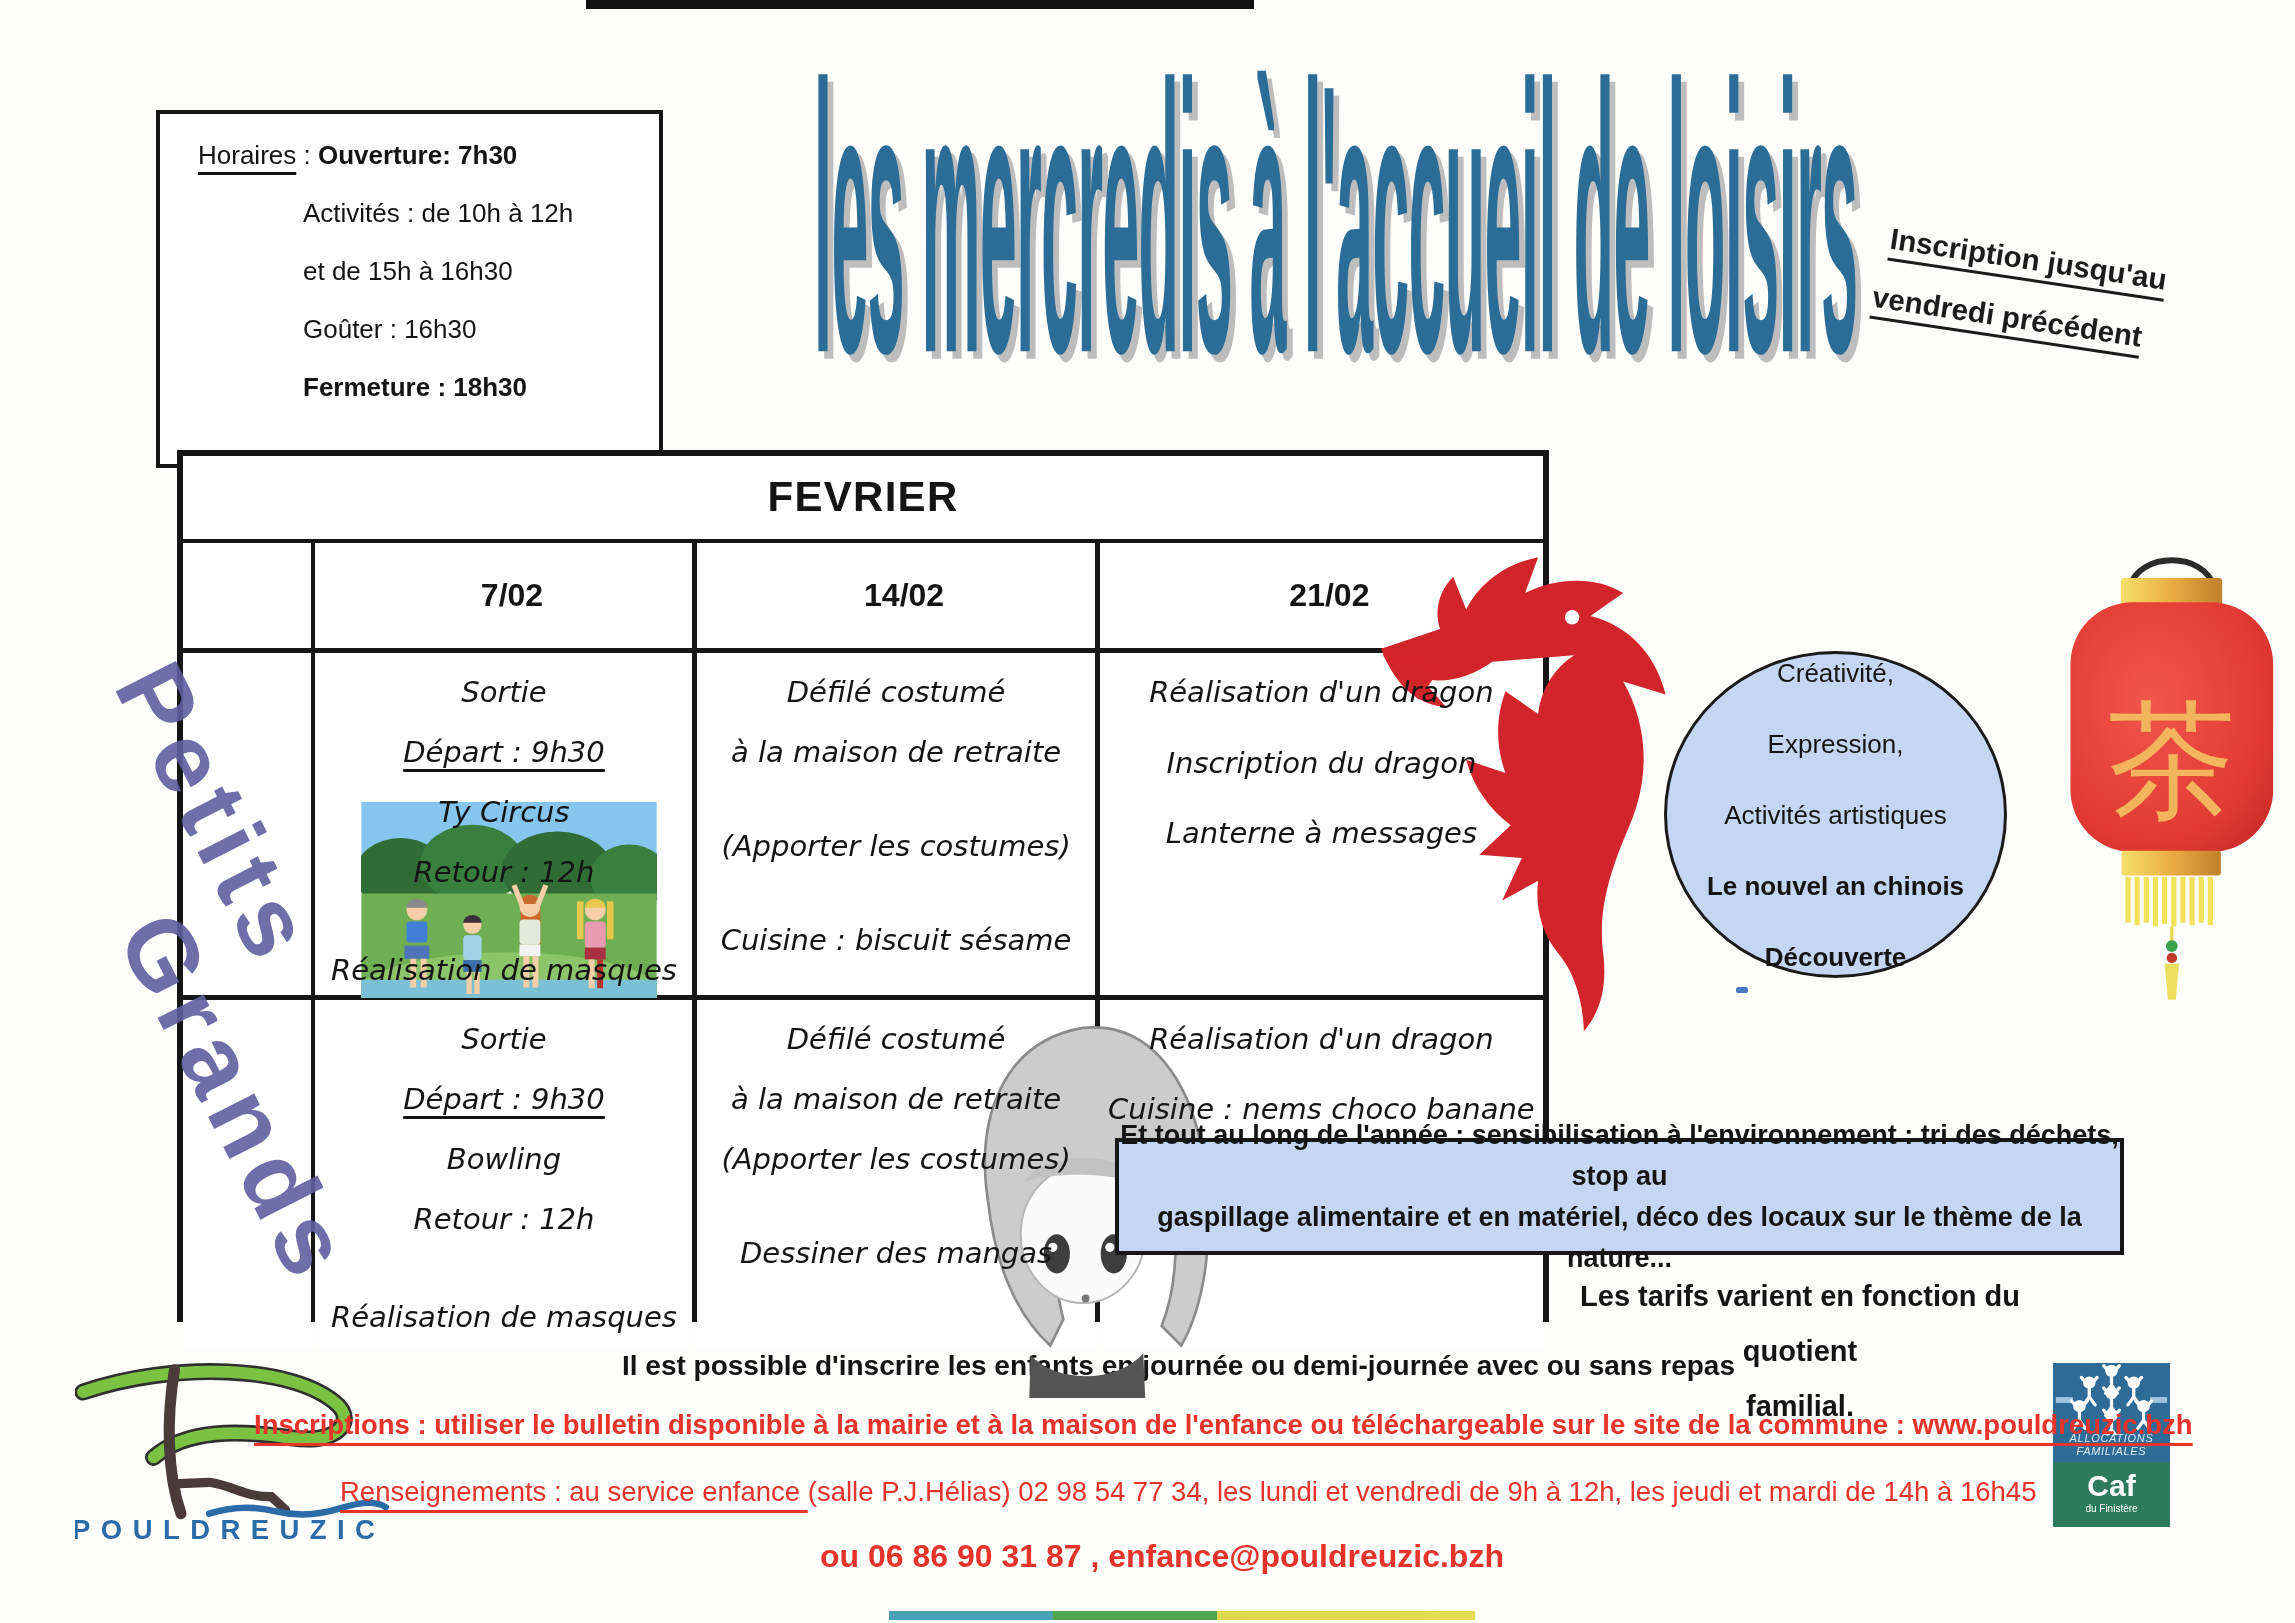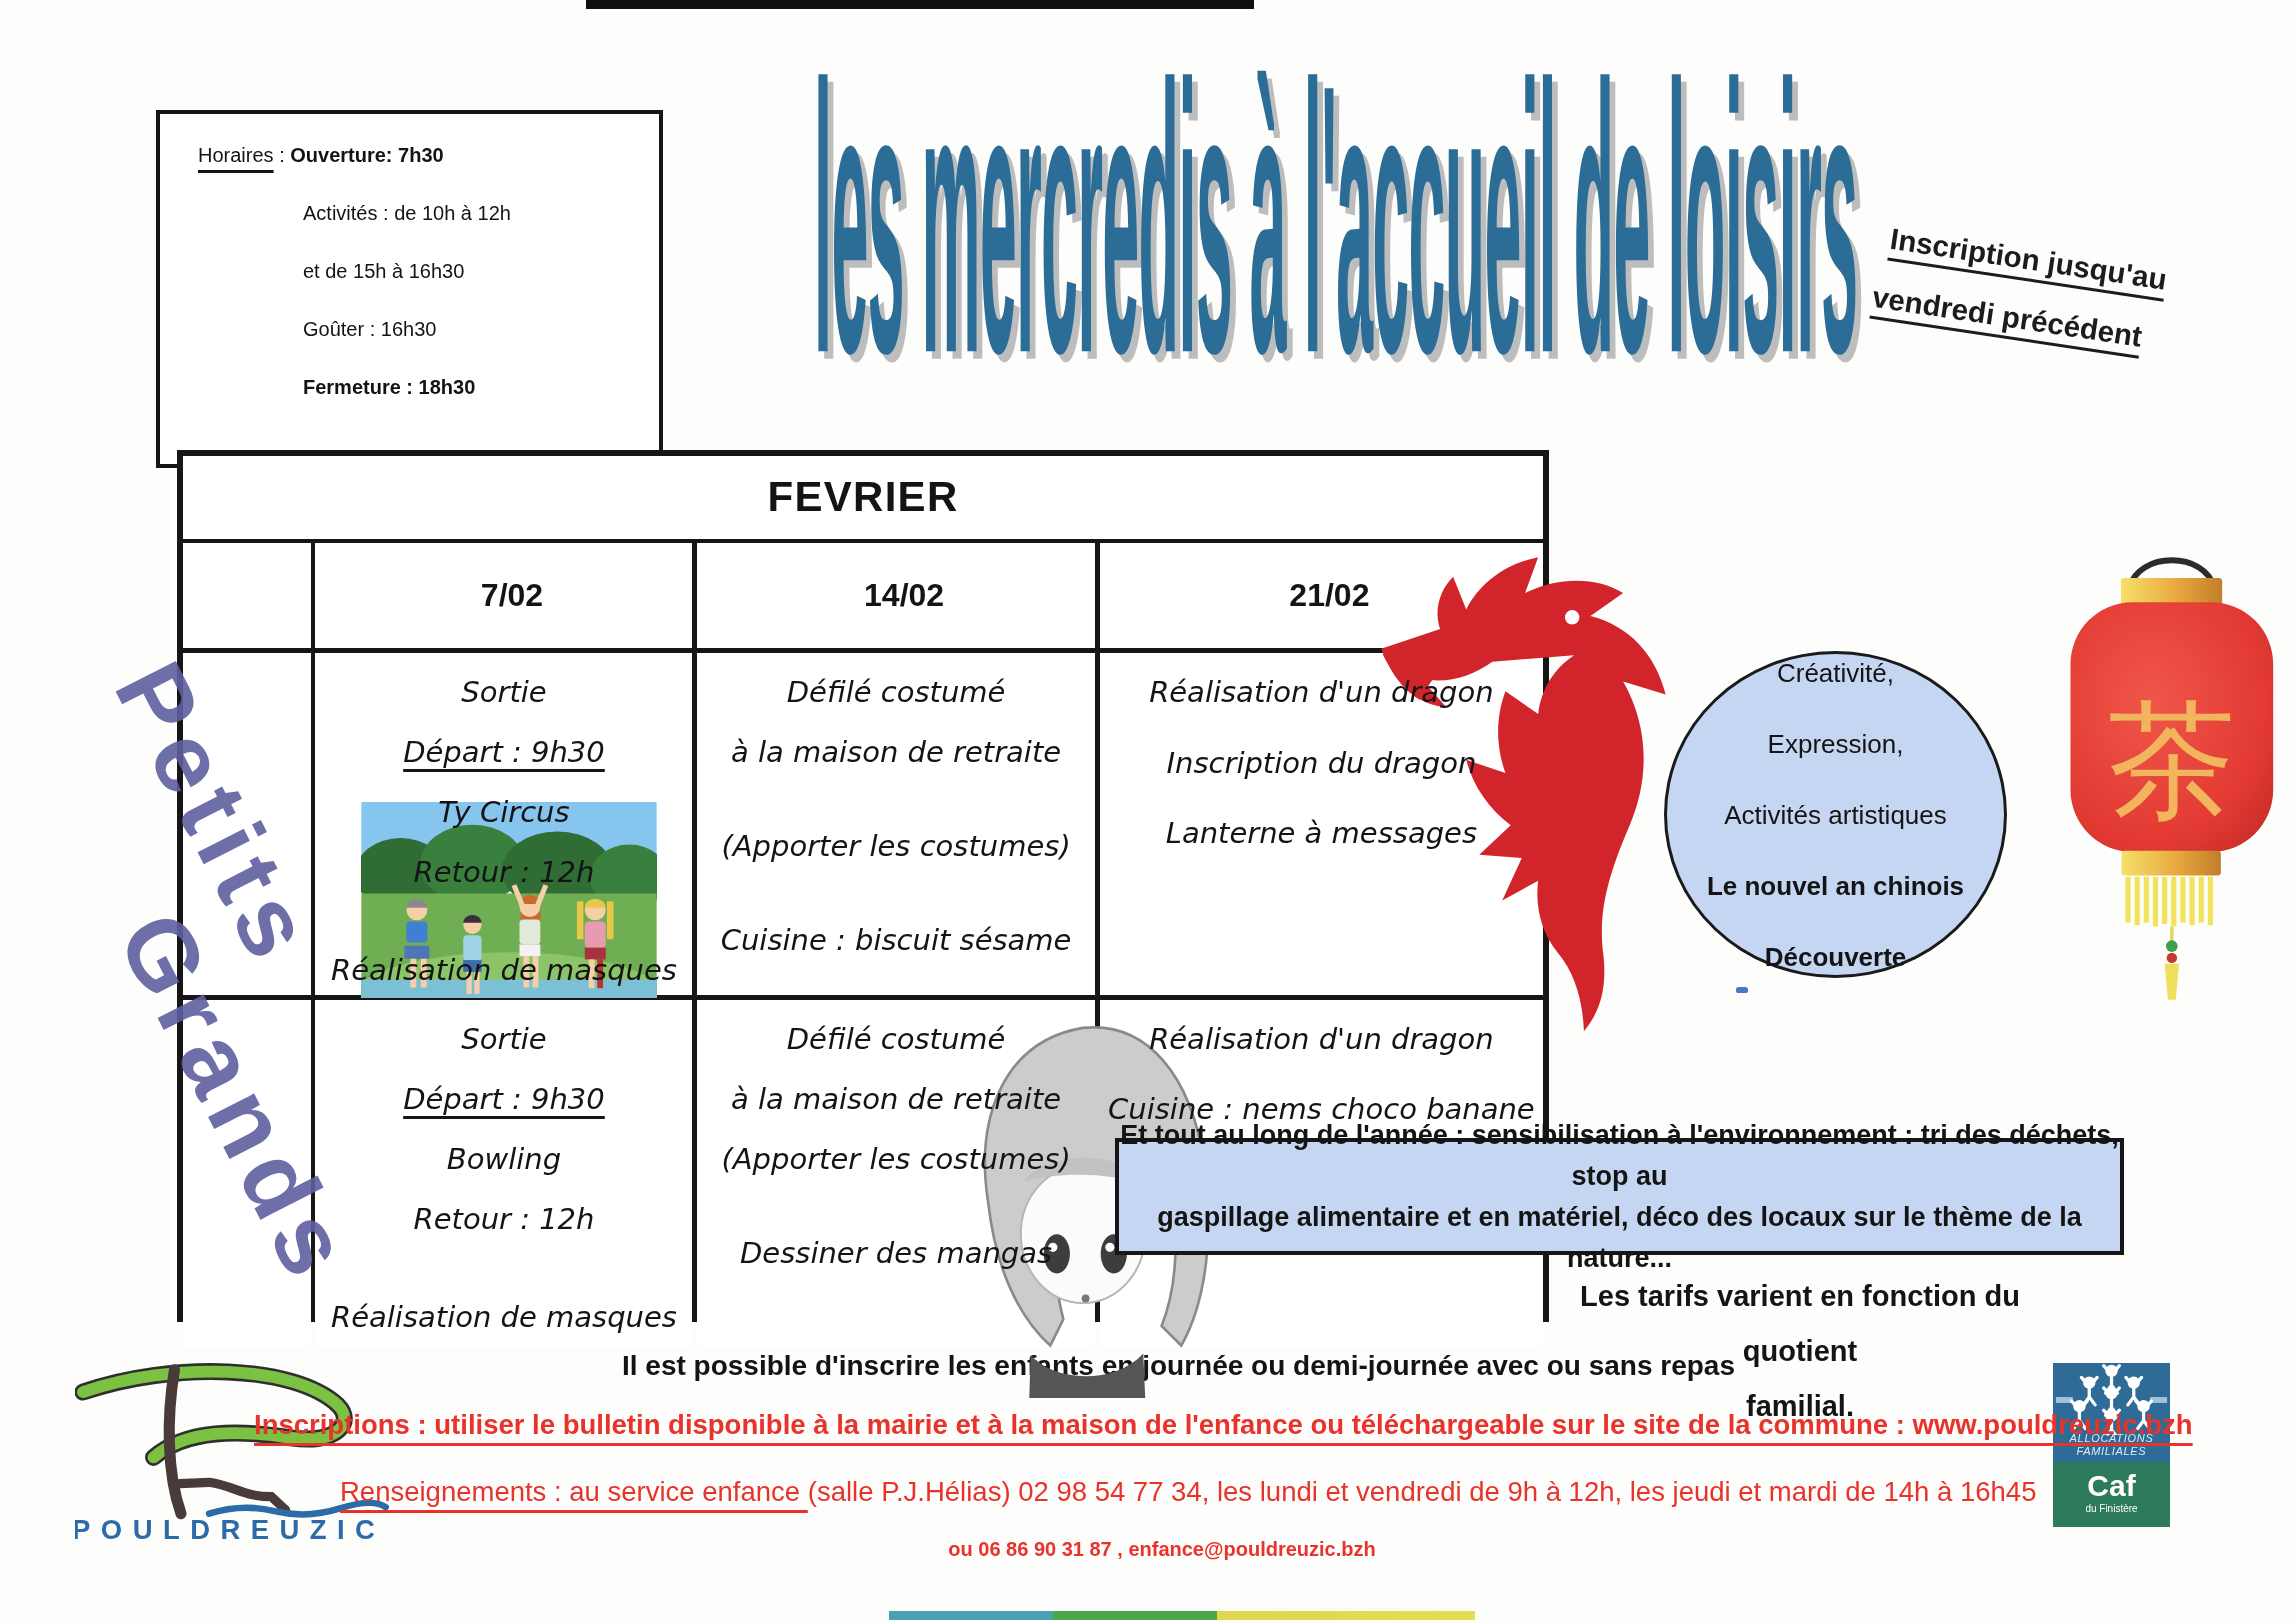--- a/index.html
+++ b/index.html
@@ -4,21 +4,21 @@
 <style>
   html,body{margin:0;padding:0;background:#e8e8e8;}
   #page{position:relative;width:2295px;height:1623px;background:#fdfdfc;overflow:hidden;
         font-family:"Liberation Sans",sans-serif;color:#141414;}
 
   
   .topbar{position:absolute;left:586px;top:0;width:668px;height:8.5px;background:#101010;z-index:1;}
 
   
   .horaires{position:absolute;left:156px;top:110px;width:507px;height:358px;border:4.6px solid #151515;
-            background:#fff;box-sizing:border-box;padding:25px 0 0 38px;font-size:20px;line-height:33px;}
+            background:#fff;box-sizing:border-box;padding:25px 0 0 38px;font-size:26px;line-height:33px;}
   .h-row{margin-bottom:25px;white-space:nowrap;}
   .hu{text-decoration:underline;text-decoration-thickness:3.3px;text-underline-offset:7.9px;}
   .hb{font-weight:bold;}
   .hi{margin-left:105px;}
 
   
   .main-title{position:absolute;left:720px;top:62px;width:1231px;height:314px;display:flex;
               align-items:center;justify-content:center;z-index:3;}
   .main-title span{font-size:196px;font-weight:bold;color:#2b6d96;white-space:nowrap;
                    transform:scale(0.34,1.95);letter-spacing:-2.6px;
@@ -75,21 +75,21 @@
   .tarifs{position:absolute;left:1525px;top:1269px;width:550px;text-align:center;font-weight:bold;
           font-size:29px;line-height:55px;z-index:6;}
 
   
   .f-possible{position:absolute;left:275px;top:1350px;width:1807px;text-align:center;font-weight:bold;font-size:28px;}
   .red{color:#e8332b;}
   .f-insc{position:absolute;left:254px;top:1409px;font-weight:bold;font-size:27.5px;white-space:nowrap;z-index:6;}
   .f-insc .ru{text-decoration:underline;text-decoration-thickness:3.3px;text-underline-offset:9.2px;}
   .f-rens{position:absolute;left:340px;top:1476px;font-weight:normal;font-size:27.5px;white-space:nowrap;z-index:6;}
   .f-rens .ru{text-decoration:underline;text-decoration-thickness:3.3px;text-underline-offset:9.2px;}
-  .f-contact{position:absolute;left:753px;top:1538px;width:818px;text-align:center;font-weight:bold;font-size:20px;}
+  .f-contact{position:absolute;left:753px;top:1538px;width:818px;text-align:center;font-weight:bold;font-size:32px;}
 
   
   .logo-commune{position:absolute;left:75px;top:1345px;width:314px;height:204px;z-index:2;}
 
   
   .logo-caf{position:absolute;left:2053px;top:1363px;width:117px;height:165px;z-index:2;}
   .caf-top{position:relative;height:99px;background:#2e6b96;text-align:center;overflow:hidden;}
   .caf-alloc{position:absolute;bottom:3.9px;width:100%;font-size:11px;line-height:13px;
              font-style:italic;color:#dcebf5;letter-spacing:0.7px;}
   .caf-bottom{height:65px;background:#2e7a5c;color:#fff;text-align:center;}

